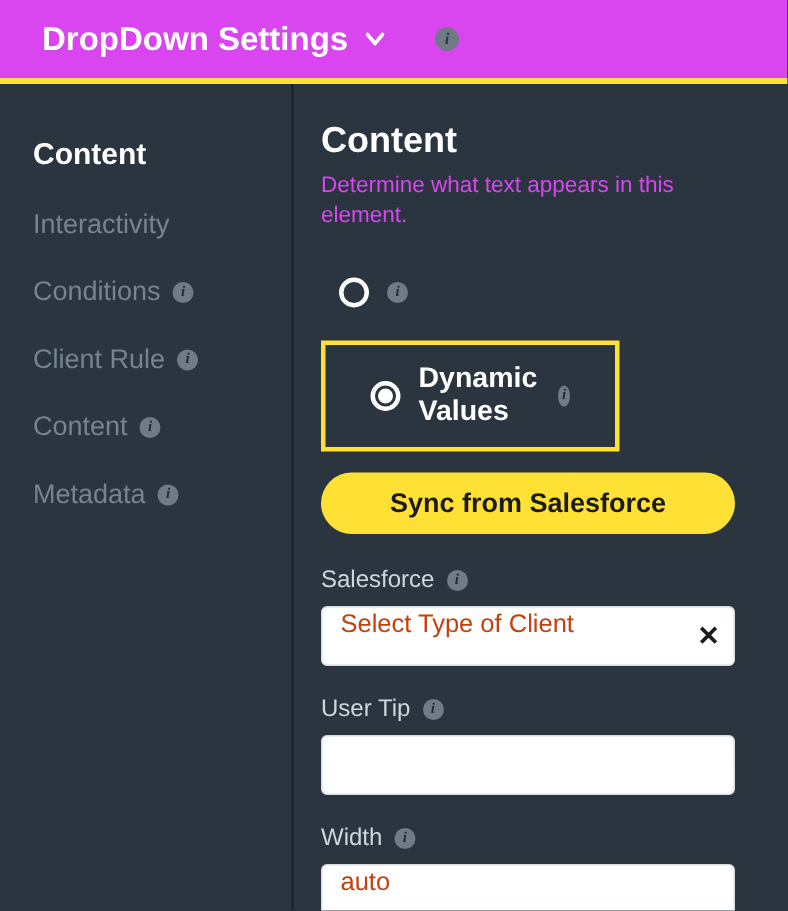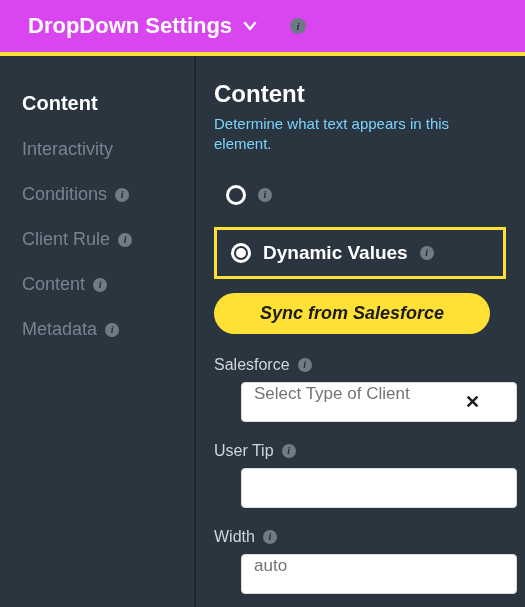--- a/index.html
+++ b/index.html
@@ -64,21 +64,21 @@
   .content {
     flex:1;
     background:#2a3540;
     padding: 24px 18px 18px 18px;
   }
   .content-title {
     color:#ffffff; font-weight:700; font-size:24px;
     margin-bottom:6px;
   }
   .content-desc {
-    color:#7dd3fc; font-size:15px; line-height:1.35;
+    color:#d946ef; font-size:15px; line-height:1.35;
     margin-bottom:22px;
     max-width: 280px;
   }
   .radio-group-wrap {
     margin-bottom:14px;
   }
   .radio-row {
     display:flex; align-items:center; gap:12px;
     padding: 8px 12px;
     cursor:pointer;
@@ -89,59 +89,57 @@
   .radio-outer {
     width:20px; height:20px; border:3px solid #ffffff; border-radius:50%;
     display:flex; align-items:center; justify-content:center;
     flex-shrink:0;
   }
   .radio-inner {
     width:10px; height:10px; border-radius:50%; background:#ffffff;
   }
   .highlight-box {
     border: 3px solid #ffe135;
-    padding: 4px 2px;
+    padding: 4px 18px;
     margin-bottom: 14px;
-    width: 292px;
+    width: 199px;
   }
   .sync-btn {
     background:#ffe135;
     color:#1b1b1b;
     border:none;
     border-radius: 22px;
     font-size:18px; font-weight:600;
     padding: 10px 26px;
     cursor:pointer;
     display:block;
     margin: 4px 0 22px 0;
     width: 276px;
     text-align:center;
-    font-style:italic;
   }
   .field-block { margin-bottom: 20px; }
   .field-label {
     display:flex; align-items:center; gap:8px;
     color:#cfd6dc; font-size:16px; font-weight:500;
     margin-bottom:8px;
   }
   .field-input-wrap {
     position:relative;
     width: 276px;
   }
   .field-input {
     width:100%;
     height:40px;
     background:#ffffff;
     border:1px solid #d8dde2;
     border-radius:4px;
     padding: 0 36px 16px 12px;
     font-size:17px;
-    color:#737373;
+    color:#c2410c;
     outline:none;
-    margin-left:27px;
   }
   .clear-x {
     position:absolute; right:10px; top:50%; transform:translateY(-50%);
     font-size:18px; color:#1b1b1b; cursor:pointer; font-weight:600;
     line-height:1;
   }
 </style>
 </head>
 <body>
 

